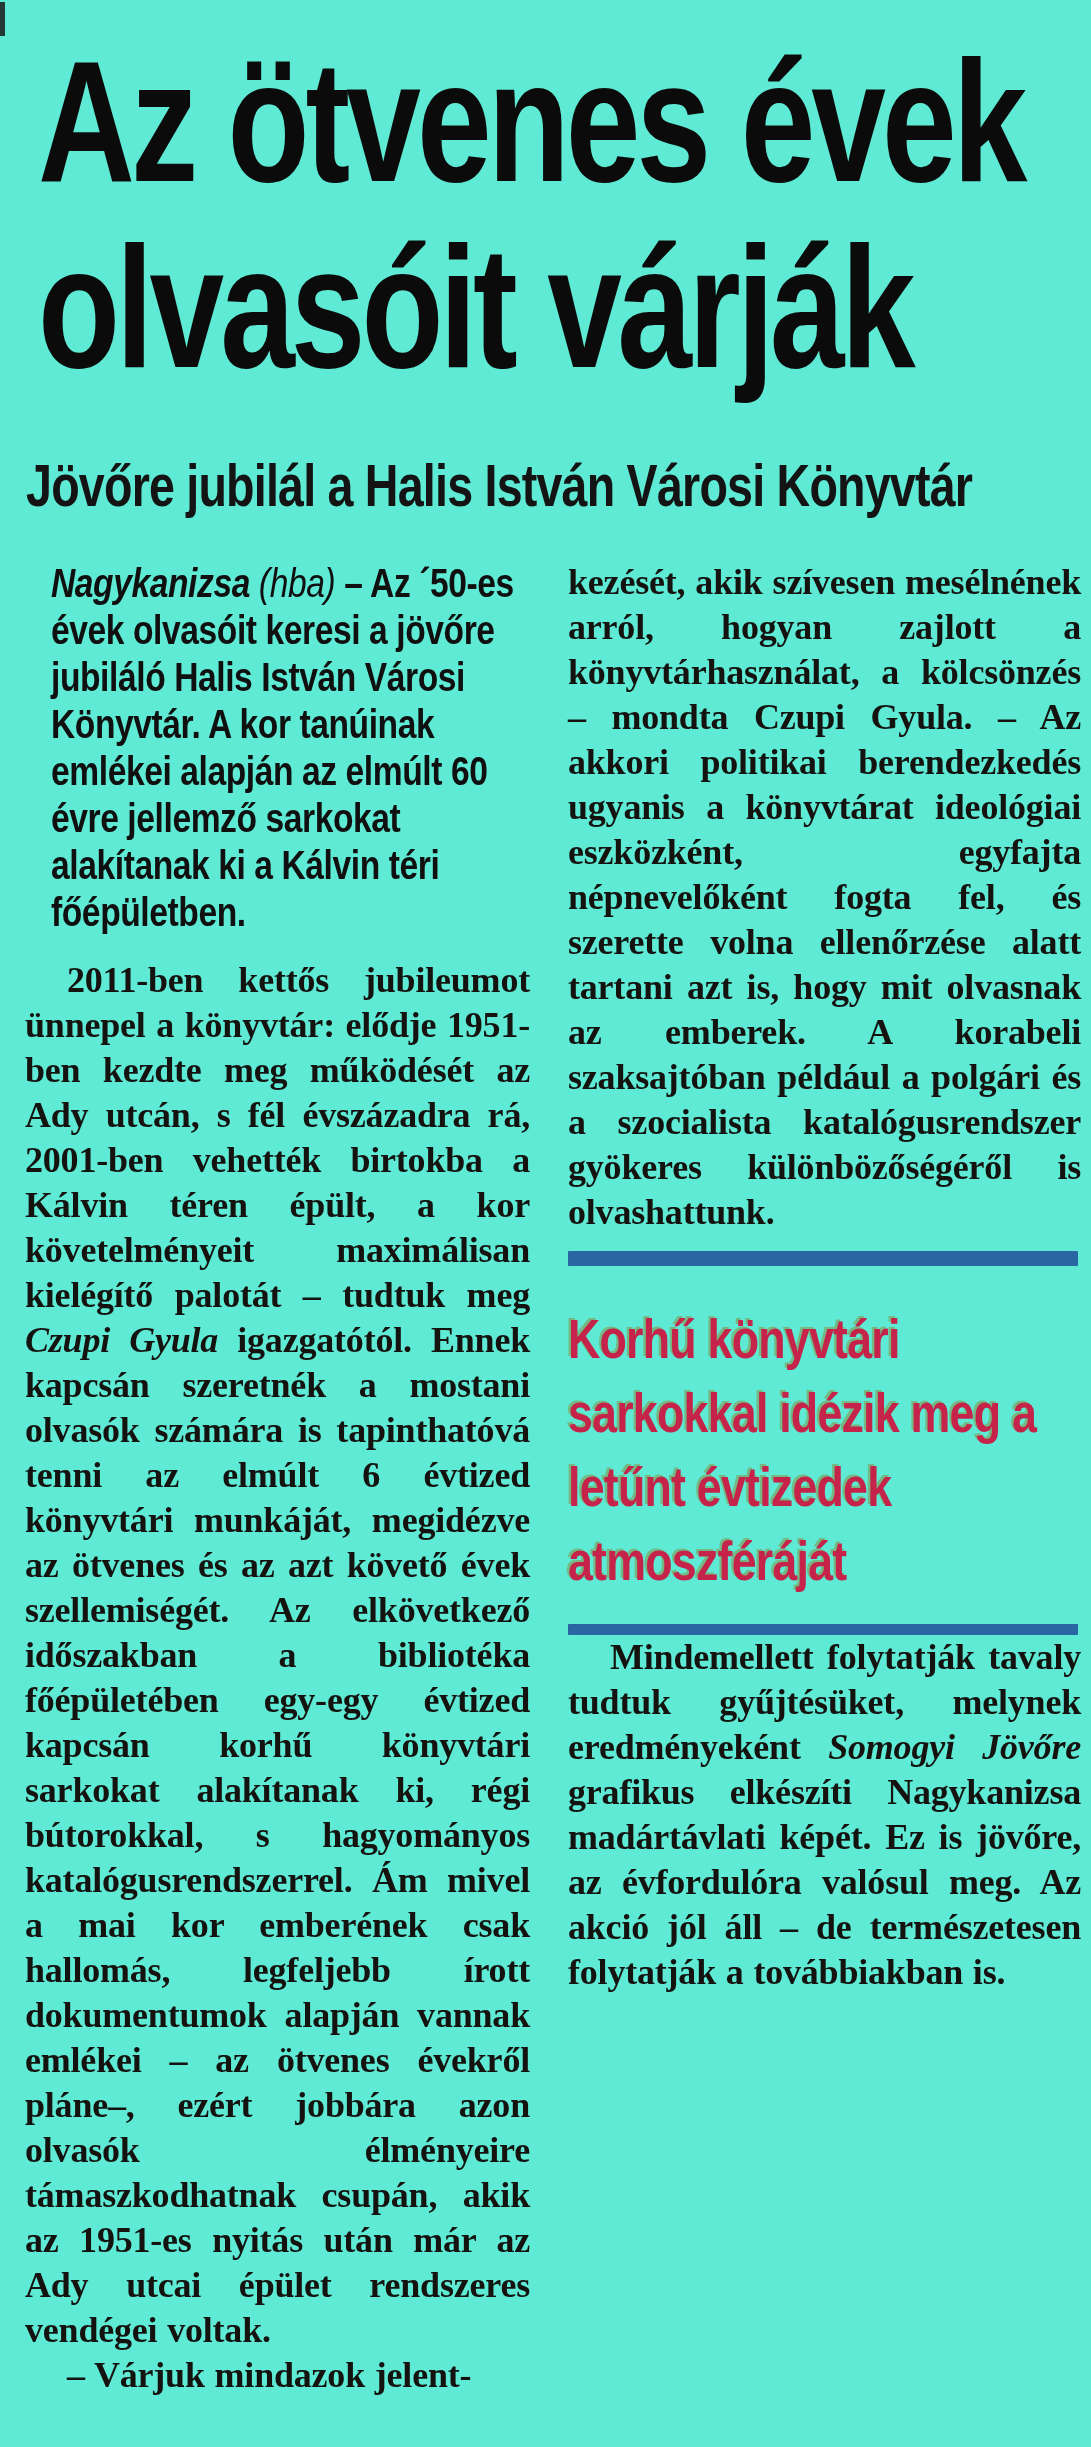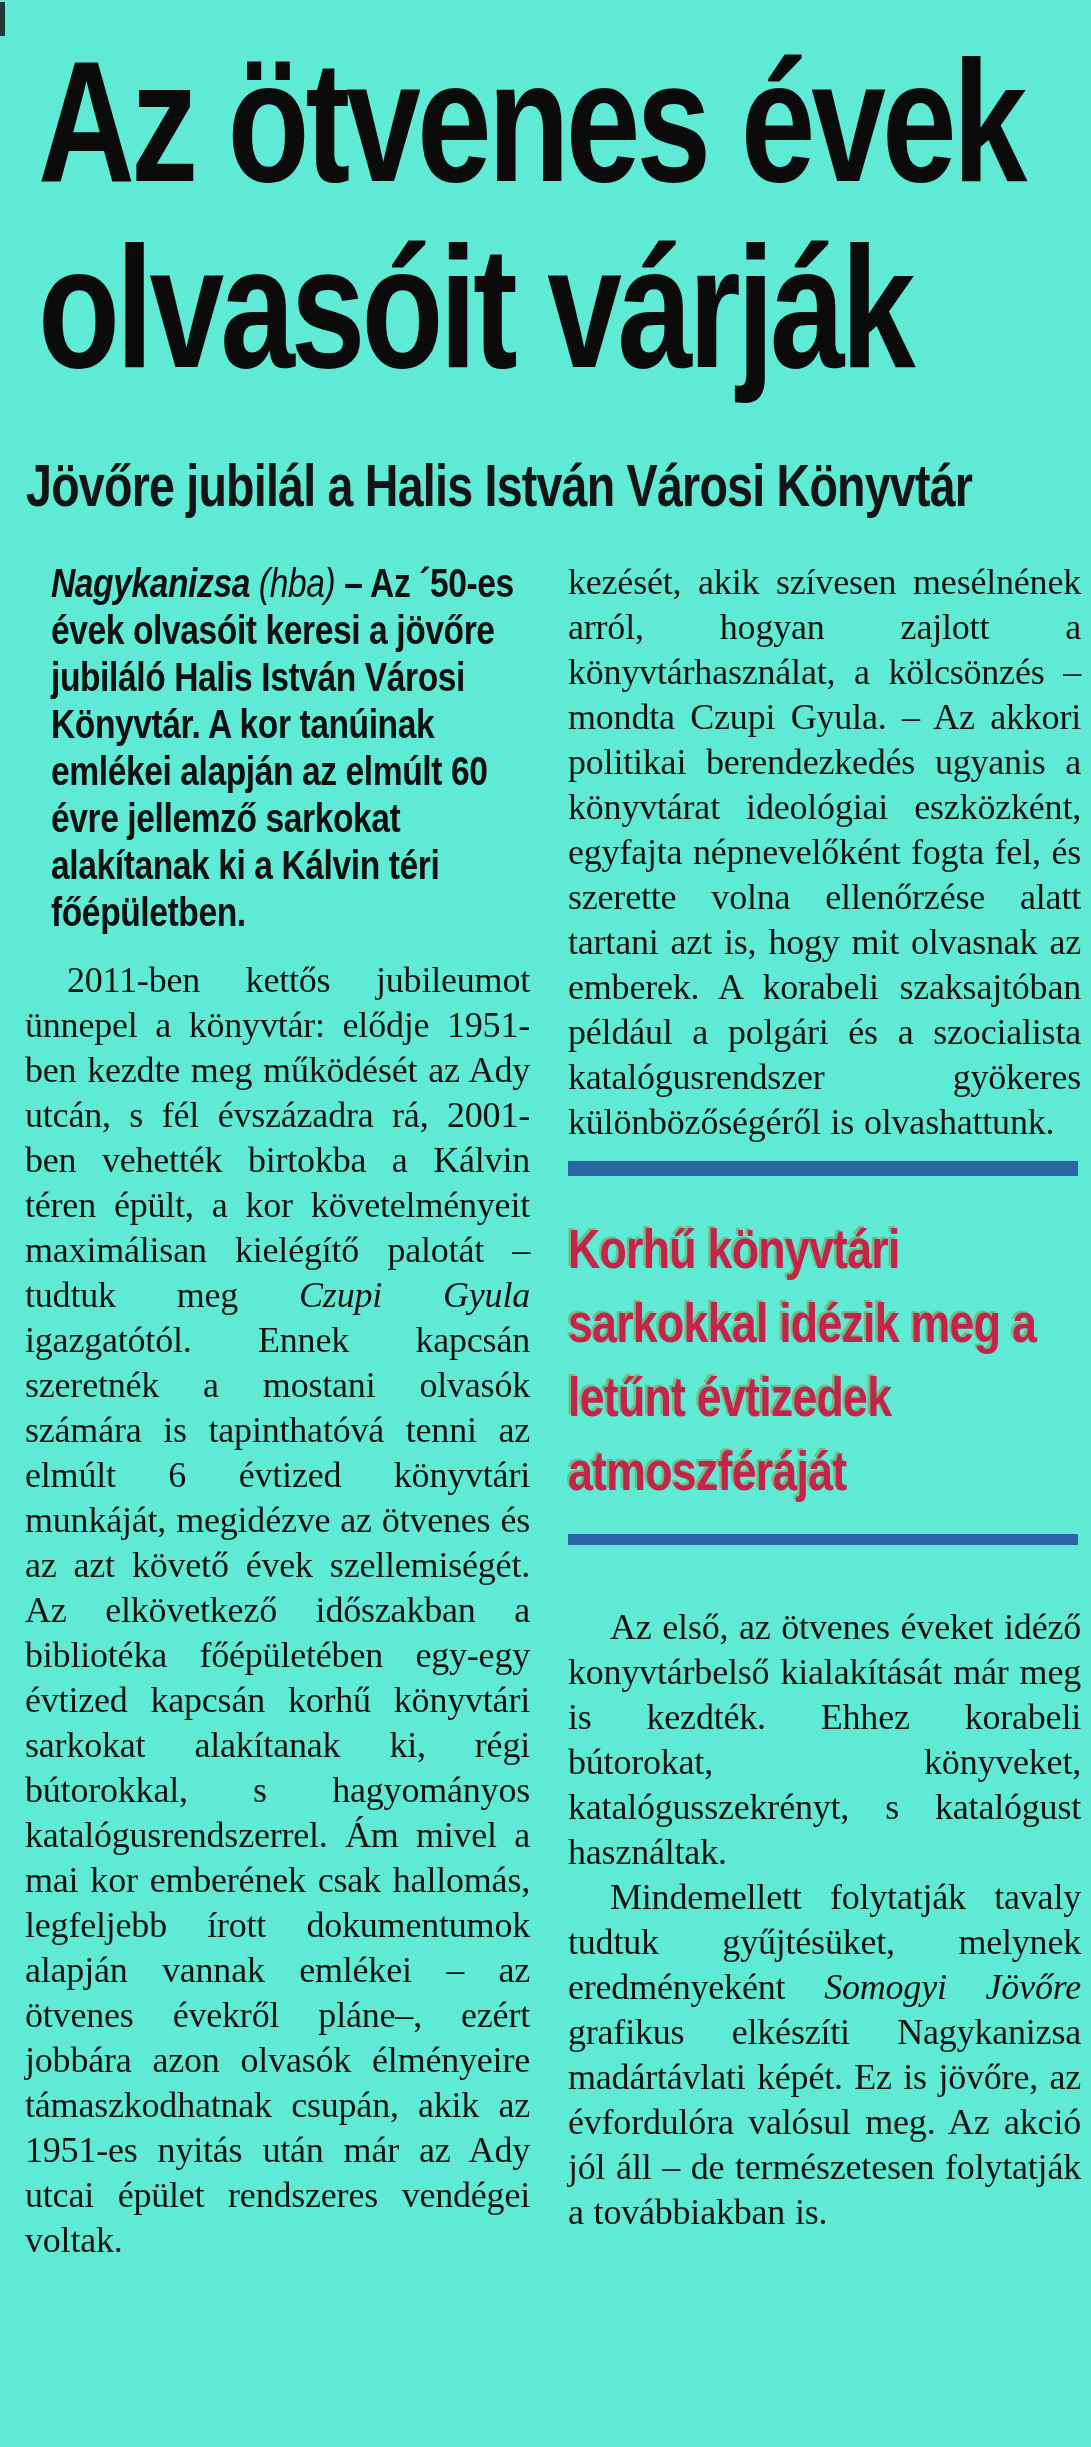--- a/index.html
+++ b/index.html
@@ -69,20 +69,21 @@
   .lead .byline{font-style:italic;font-weight:normal;}
   
   .bodyp{
     font-size:36px;
     line-height:45px;
     text-align:justify;
     margin:0;
     letter-spacing:-0.2px;
     word-spacing:1px;
     hyphens:auto;
+    font-weight:bold;
   }
   .bodyp.indent{text-indent:42px;}
   .bodyp .ital{font-style:italic;}
   .first-body{margin-top:22px;}
   
   .bar{
     background:#2a66a3;
     width:510px;
     border-radius:1px;
   }
@@ -119,30 +120,30 @@
 
   <div class="columns">
 
     <div class="col-left">
       <div class="lead-wrap">
         <p class="lead"><span class="loc">Nagykanizsa</span>&nbsp;<span class="byline">(hba)</span> <span>– Az ´50-es évek olvasóit keresi a jövőre jubiláló Halis István Városi Könyvtár. A kor tanúinak emlékei alapján az elmúlt 60 évre jellemző sarkokat alakítanak ki a Kálvin téri főépületben.</span></p>
       </div>
 
       <p class="bodyp indent first-body"><span>2011-ben kettős jubileumot ünnepel a könyvtár: elődje 1951-ben kezdte meg működését az Ady utcán, s fél évszázadra rá, 2001-ben vehették birtokba a Kálvin téren épült, a kor követelményeit maximálisan kielégítő palotát – tudtuk meg </span><span class="ital">Czupi Gyula</span><span> igazgatótól. Ennek kapcsán szeretnék a mostani olvasók számára is tapinthatóvá tenni az elmúlt 6 évtized könyvtári munkáját, megidézve az ötvenes és az azt követő évek szellemiségét. Az elkövetkező időszakban a bibliotéka főépületében egy-egy évtized kapcsán korhű könyvtári sarkokat alakítanak ki, régi bútorokkal, s hagyományos katalógusrendszerrel. Ám mivel a mai kor emberének csak hallomás, legfeljebb írott dokumentumok alapján vannak emlékei – az ötvenes évekről pláne–, ezért jobbára azon olvasók élményeire támaszkodhatnak csupán, akik az 1951-es nyitás után már az Ady utcai épület rendszeres vendégei voltak.</span></p>
 
+      <p class="bodyp indent">– Várjuk mindazok jelent-</p>
     </div>
 
     <div class="col-right">
       <p class="bodyp">kezését, akik szívesen mesélnének arról, hogyan zajlott a könyvtárhasználat, a kölcsönzés – mondta Czupi Gyula. – Az akkori politikai berendezkedés ugyanis a könyvtárat ideológiai eszközként, egyfajta népnevelőként fogta fel, és szerette volna ellenőrzése alatt tartani azt is, hogy mit olvasnak az emberek. A korabeli szaksajtóban például a polgári és a szocialista katalógusrendszer gyökeres különbözőségéről is olvashattunk.</p>
 
       <div class="bar bar1"></div>
 
       <div class="pullquote">Korhű könyvtári sarkokkal idézik meg a letűnt évtizedek atmoszféráját</div>
 
       <div class="bar bar2"></div>
 
-      <p class="bodyp indent after-quote">Az első, az ötvenes éveket idéző konyvtárbelső kialakítását már meg is kezdték. Ehhez korabeli bútorokat, könyveket, katalógusszekrényt, s katalógust használtak.</p>
 
       <p class="bodyp indent"><span>Mindemellett folytatják tavaly tudtuk gyűjtésüket, melynek eredményeként </span><span class="ital">Somogyi Jövőre</span><span> grafikus elkészíti Nagykanizsa madártávlati képét. Ez is jövőre, az évfordulóra valósul meg. Az akció jól áll – de természetesen folytatják a továbbiakban is.</span></p>
     </div>
 
   </div>
 </div>
 
 </body></html>

